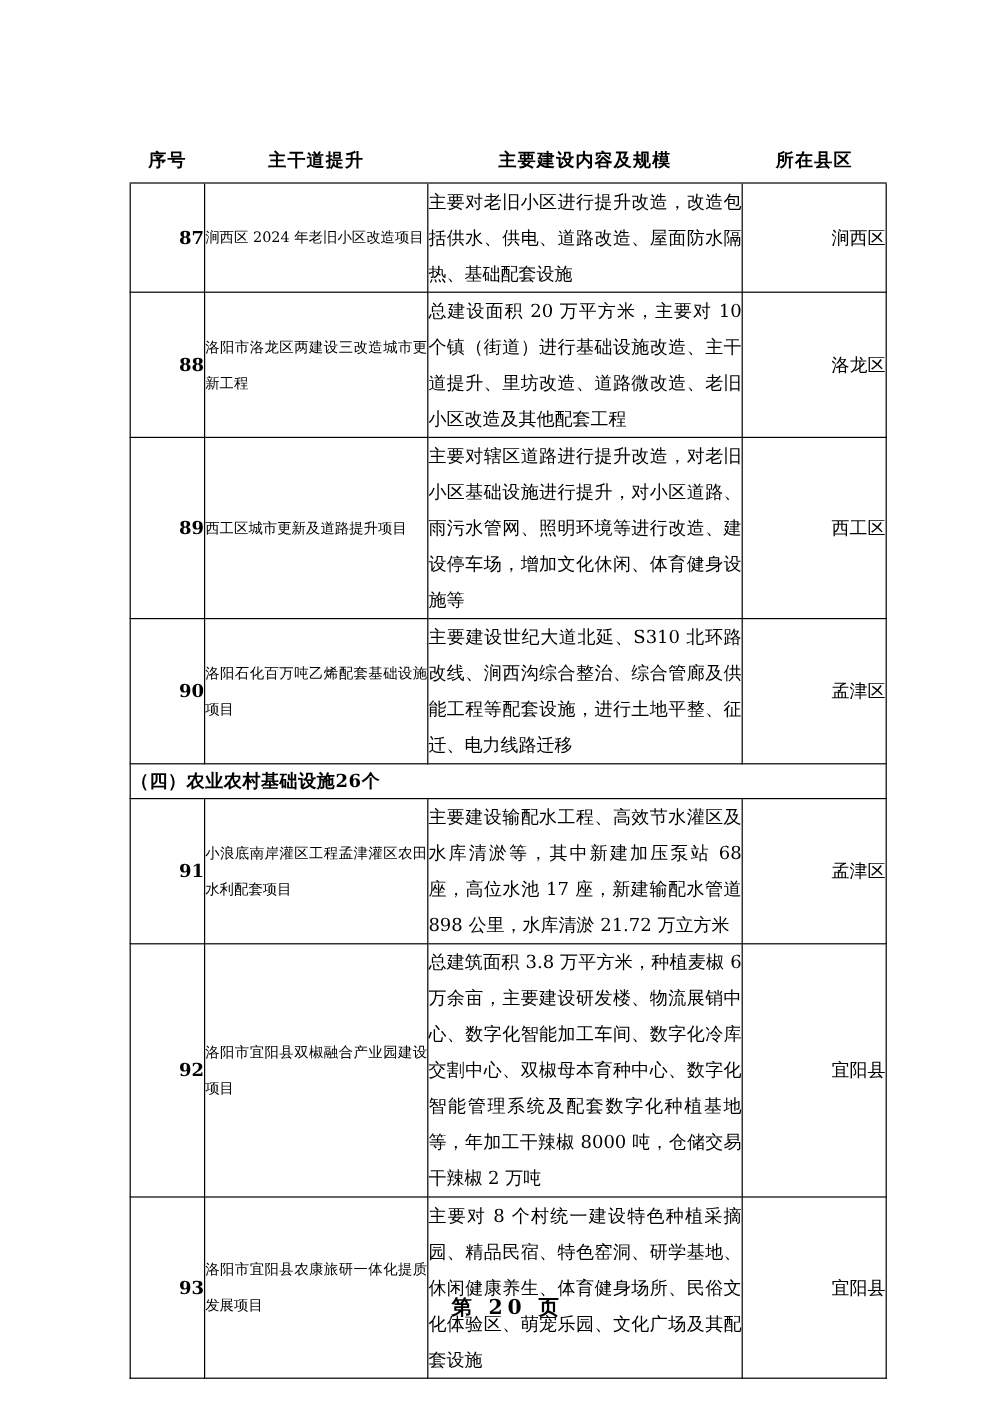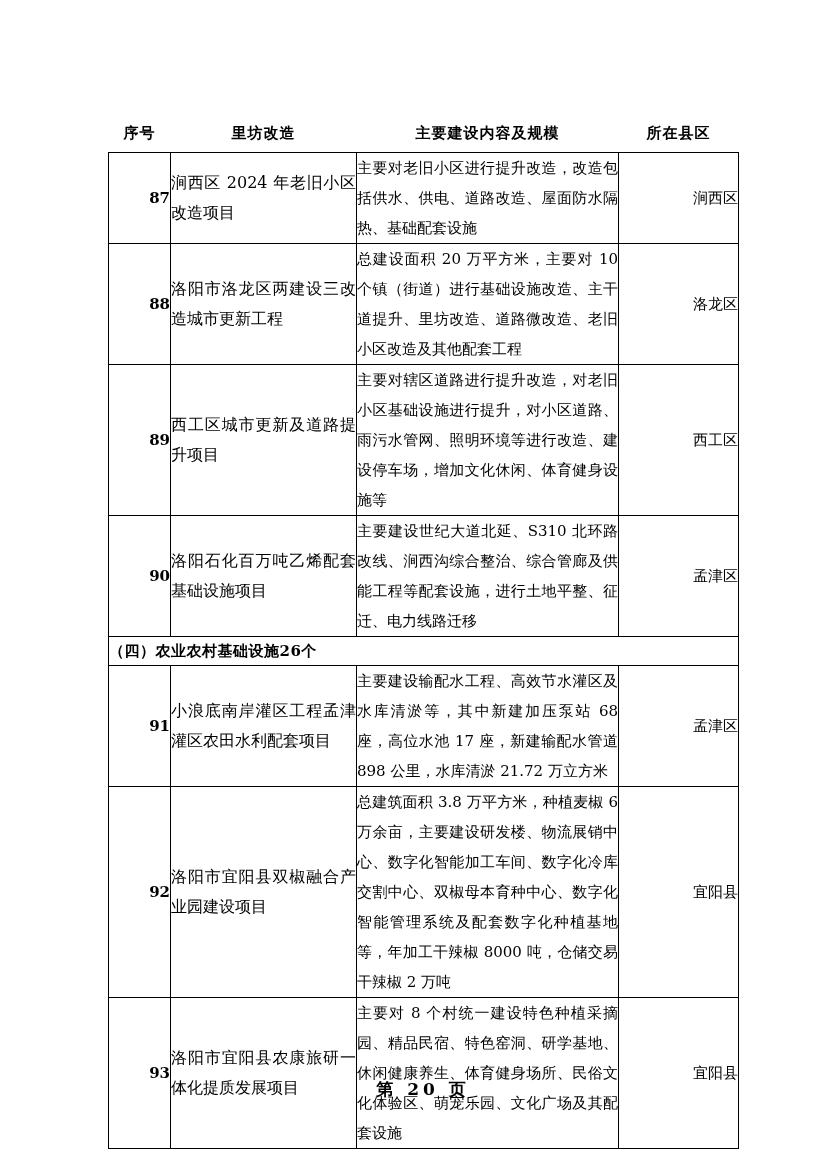--- a/index.html
+++ b/index.html
@@ -54,21 +54,21 @@
     padding: 6px 0 9px 0;
     letter-spacing: 1px;
   }
   td.seq {
     text-align: right;
     font-size: 15px;
     padding: 6px 2px;
     font-weight: bold;
   }
   td.name {
-    font-size: 16px;
+    font-size: 12px;
     line-height: 30px;
     padding: 8px 14px 8px 14px;
     text-align: justify;
     text-justify: inter-ideograph;
   }
   td.desc {
     font-size: 15px;
     line-height: 30px;
     padding: 8px 10px 8px 12px;
     text-align: justify;
@@ -105,21 +105,21 @@
     <table class="doc-table">
       <colgroup>
         <col class="c-seq">
         <col class="c-name">
         <col class="c-desc">
         <col class="c-area">
       </colgroup>
       <thead>
         <tr>
           <th>序号</th>
-          <th>里坊改造</th>
+          <th>主干道提升</th>
           <th>主要建设内容及规模</th>
           <th>所在县区</th>
         </tr>
       </thead>
       <tbody>
         <tr>
           <td class="seq">87</td>
           <td class="name">涧西区 2024 年老旧小区改造项目</td>
           <td class="desc">主要对老旧小区进行提升改造，改造包括供水、供电、道路改造、屋面防水隔热、基础配套设施</td>
           <td class="area">涧西区</td>

